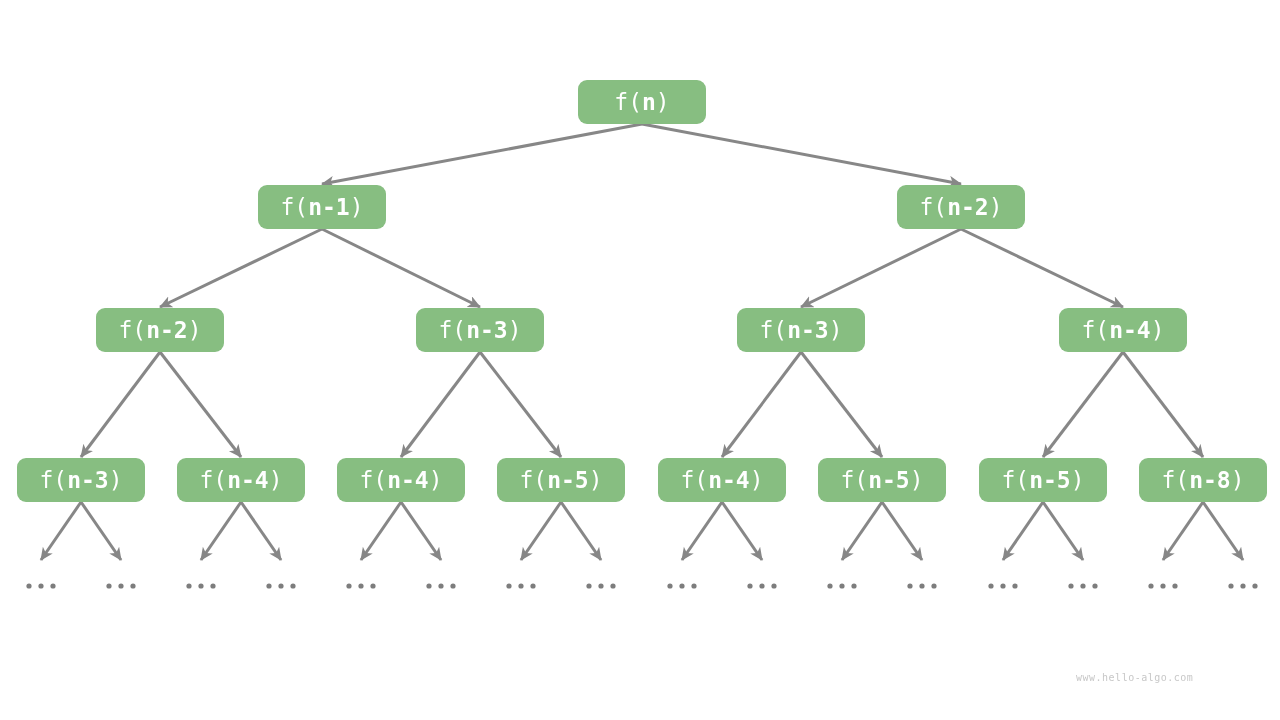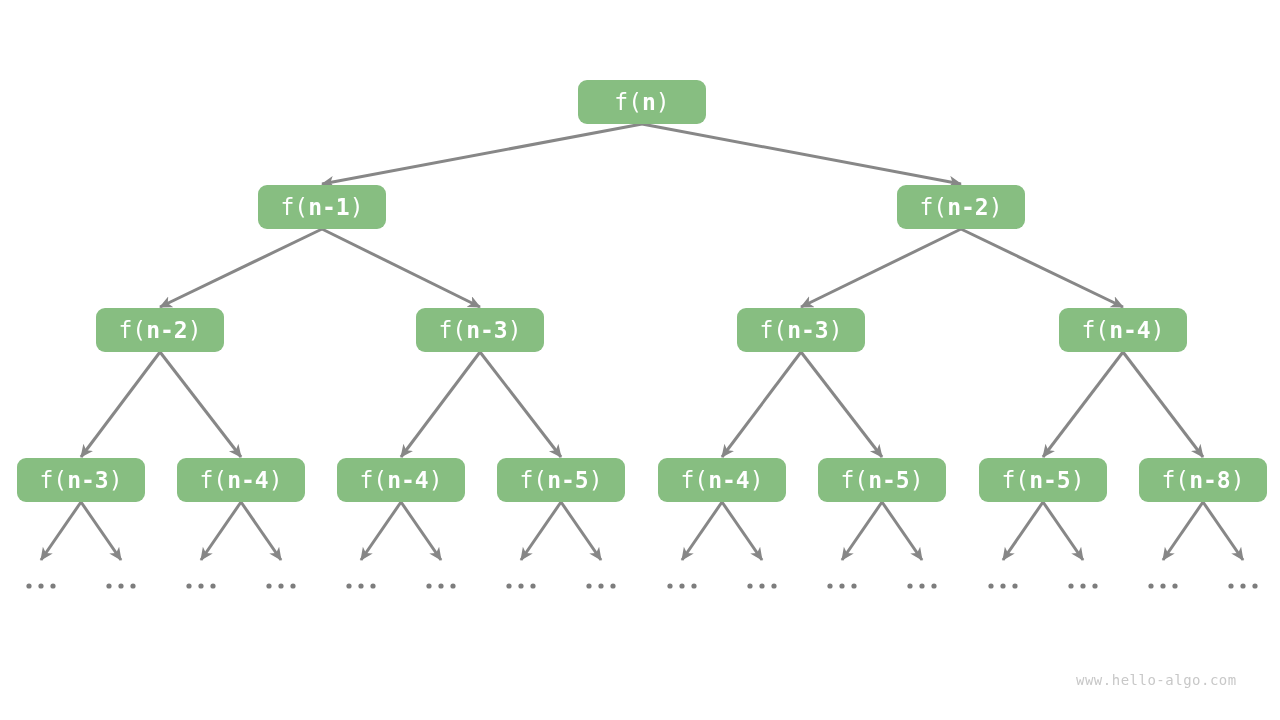--- a/index.html
+++ b/index.html
@@ -43,21 +43,21 @@
     letter-spacing: 0px;
     user-select: none;
   }
   .tree-node .mid {
     font-weight: 700;
   }
   .watermark {
     position: absolute;
     left: 1076px;
     top: 672px;
-    font-size: 14px;
+    font-size: 10px;
     color: var(--watermark-color, #c8c8c8);
     letter-spacing: 0.5px;
     white-space: nowrap;
   }
 </style>
 </head>
 <body>
 
 <div class="canvas">
   <svg id="edges-layer" viewBox="0 0 1280 720" xmlns="http://www.w3.org/2000/svg">

